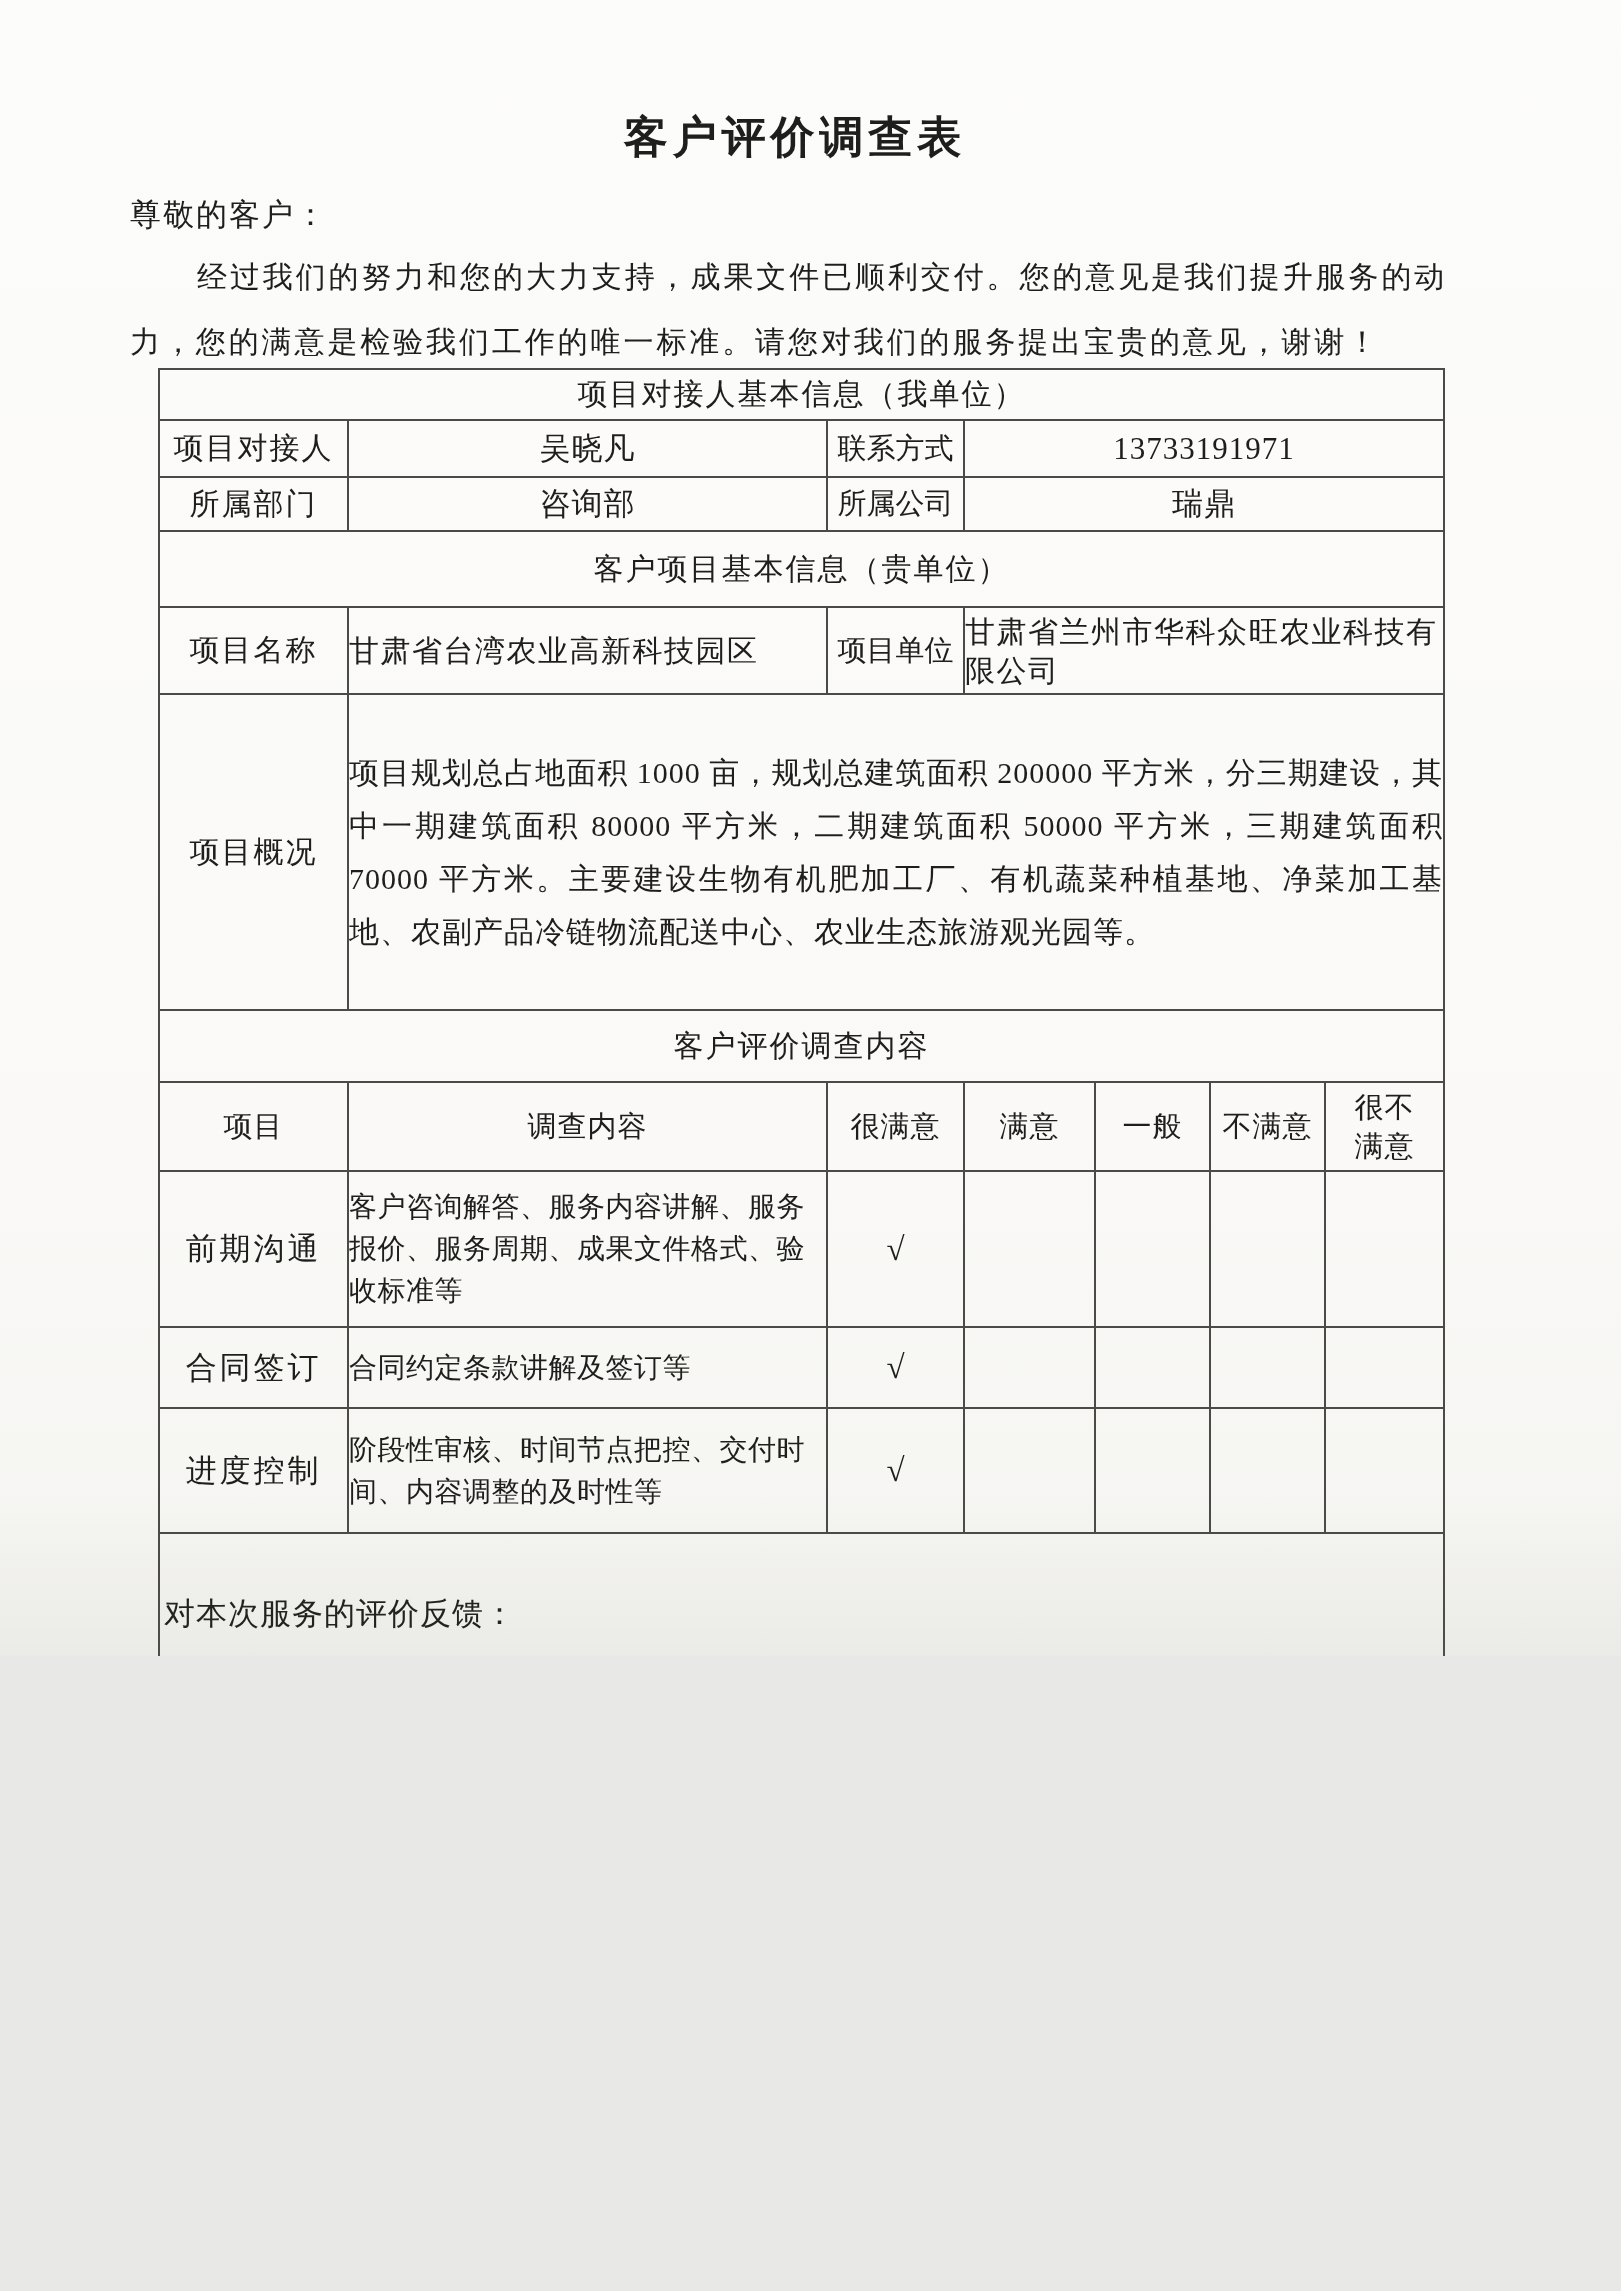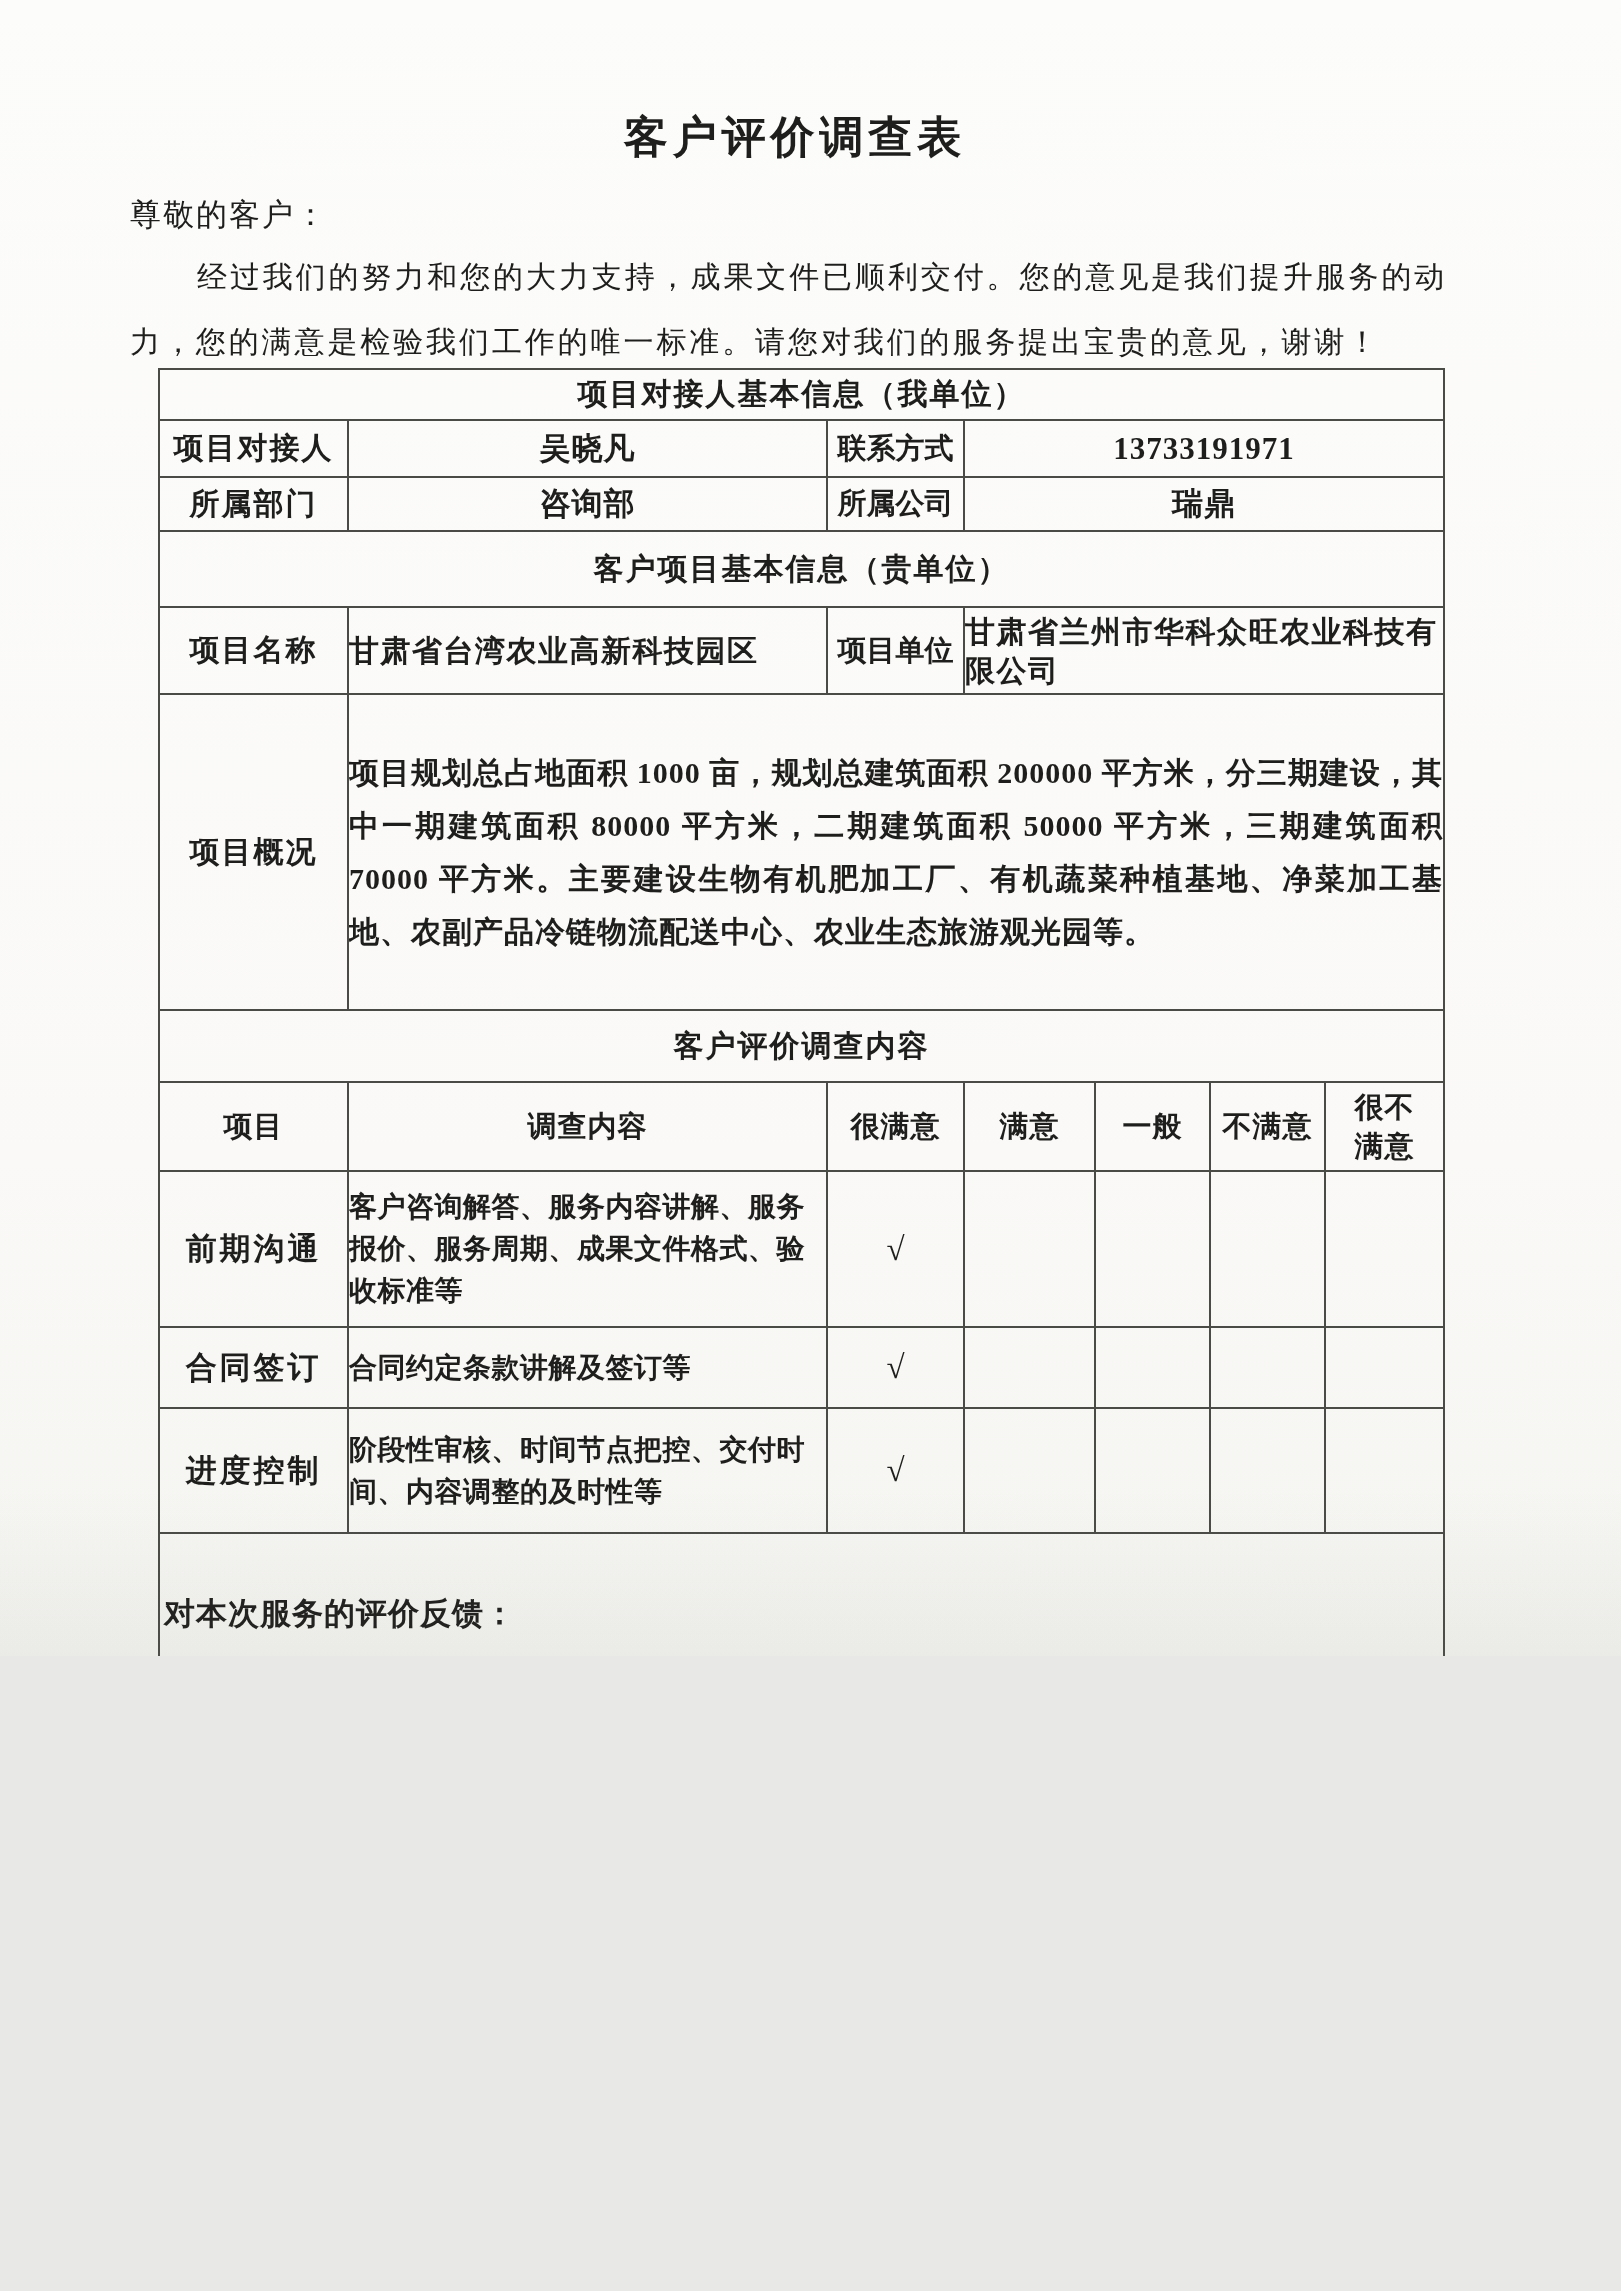--- a/index.html
+++ b/index.html
@@ -26,21 +26,21 @@
   .intro-1{top:257px;padding-left:67px;}
   .intro-2{top:322px;}
 
   table.form{
     position:absolute;left:158px;top:368px;width:1285px;
     border-collapse:collapse;table-layout:fixed;
     border:2.9px solid #3f3f3c;
   }
   table.form td,table.form th{
     border:2px solid #4a4a47;padding:0;vertical-align:middle;overflow:hidden;
-    font-weight:bold;
+    font-weight:normal;
   }
   .sec-title{
     text-align:center;
     font-family:"Liberation Sans","DejaVu Sans",sans-serif;
     font-weight:bold;font-size:30px;letter-spacing:2px;
   }
   .lbl{text-align:center;font-size:30px;letter-spacing:2px;}
   .lbl-b{
     text-align:center;font-family:"Liberation Sans","DejaVu Sans",sans-serif;
     font-weight:bold;font-size:29px;letter-spacing:0px;

